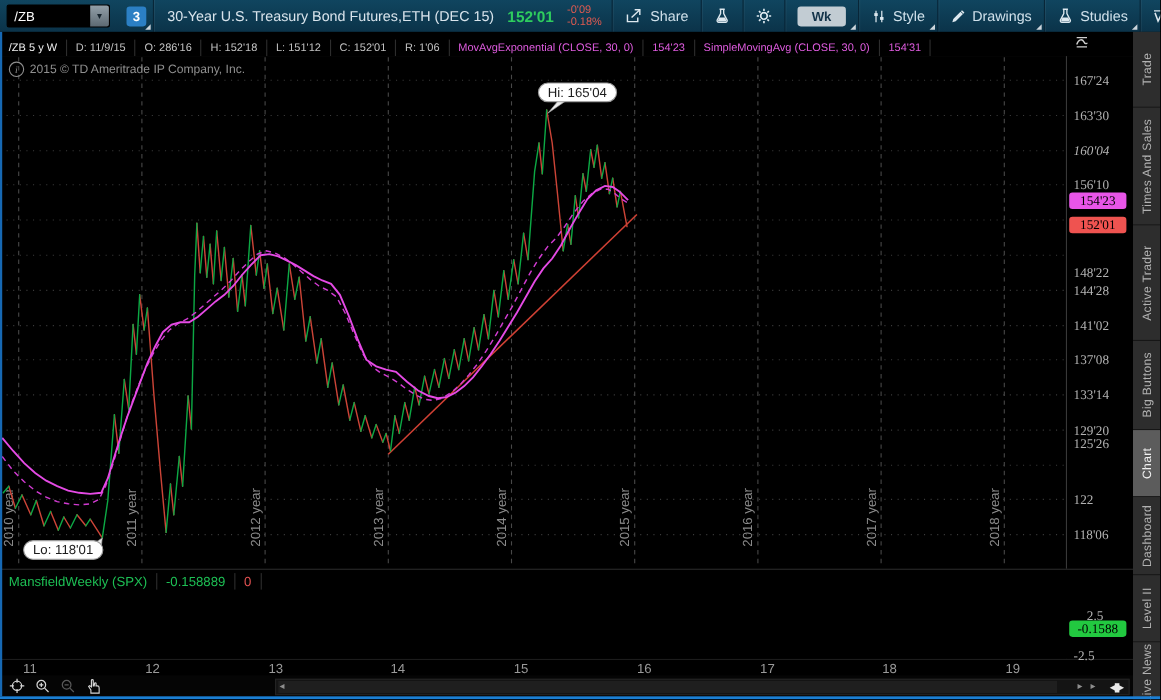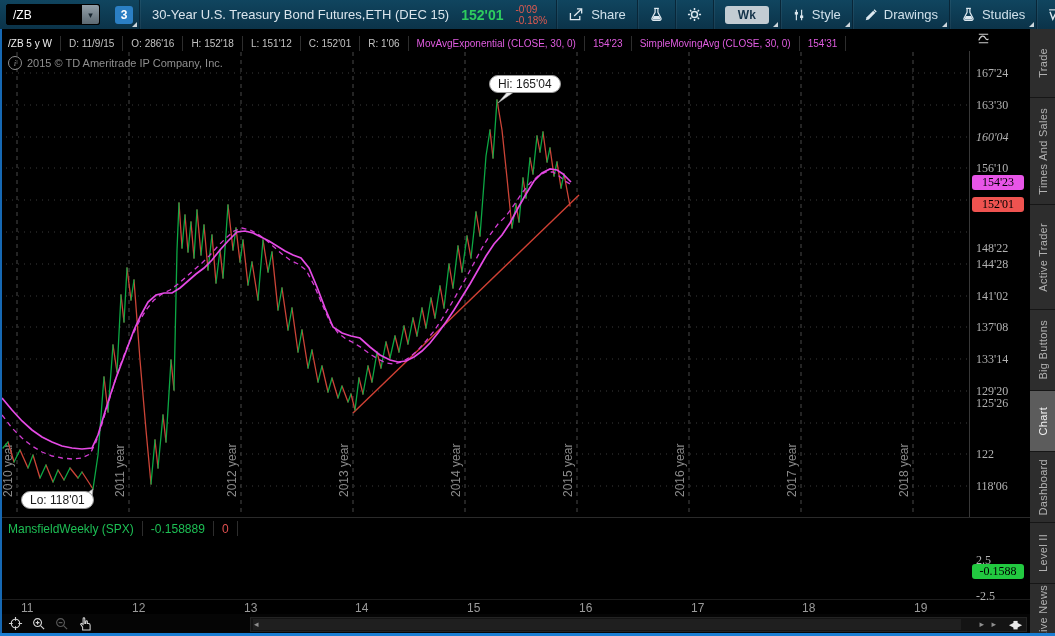--- a/index.html
+++ b/index.html
@@ -376,16 +376,16 @@
     <div class="axis-label" style="top: 257px;">144'28</div>
     <div class="axis-label" style="top: 289px;">141'02</div>
     <div class="axis-label" style="top: 320px;">137'08</div>
     <div class="axis-label" style="top: 352px;">133'14</div>
     <div class="axis-label" style="top: 384px;">129'20</div>
     <div class="axis-label" style="top: 396px;">125'26</div>
     <div class="axis-label" style="top: 447px;">122</div>
     <div class="axis-label" style="top: 479px;">118'06</div>
     <div class="axis-badge" style="top: 175px; background: rgb(232, 85, 232);">154'23</div>
     <div class="axis-badge" style="top: 197px; background: rgb(239, 83, 80);">152'01</div>
-    <div class="axis-label" style="top: 553px;">2.5</div>
+    <div class="axis-label" style="top: 553px; margin-left: 12px;">2.5</div>
     <div class="axis-label" style="top: 589px;">-2.5</div>
     <div class="axis-badge" style="top: 564px; background: rgb(34, 201, 64);">-0.1588</div>
   </div>
 
 </body></html>

